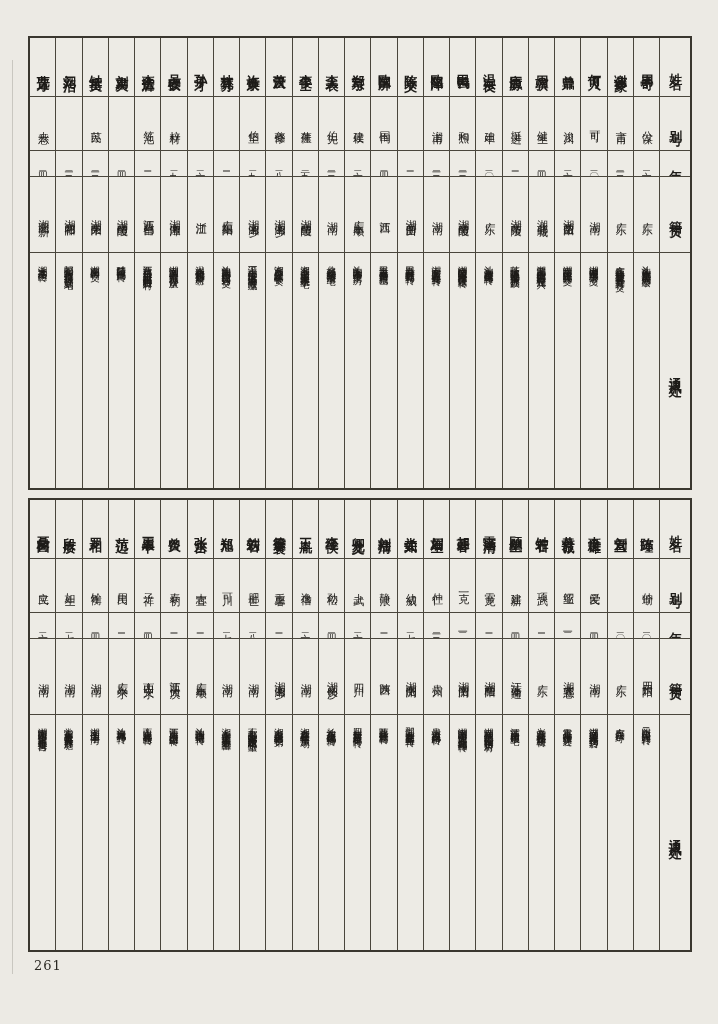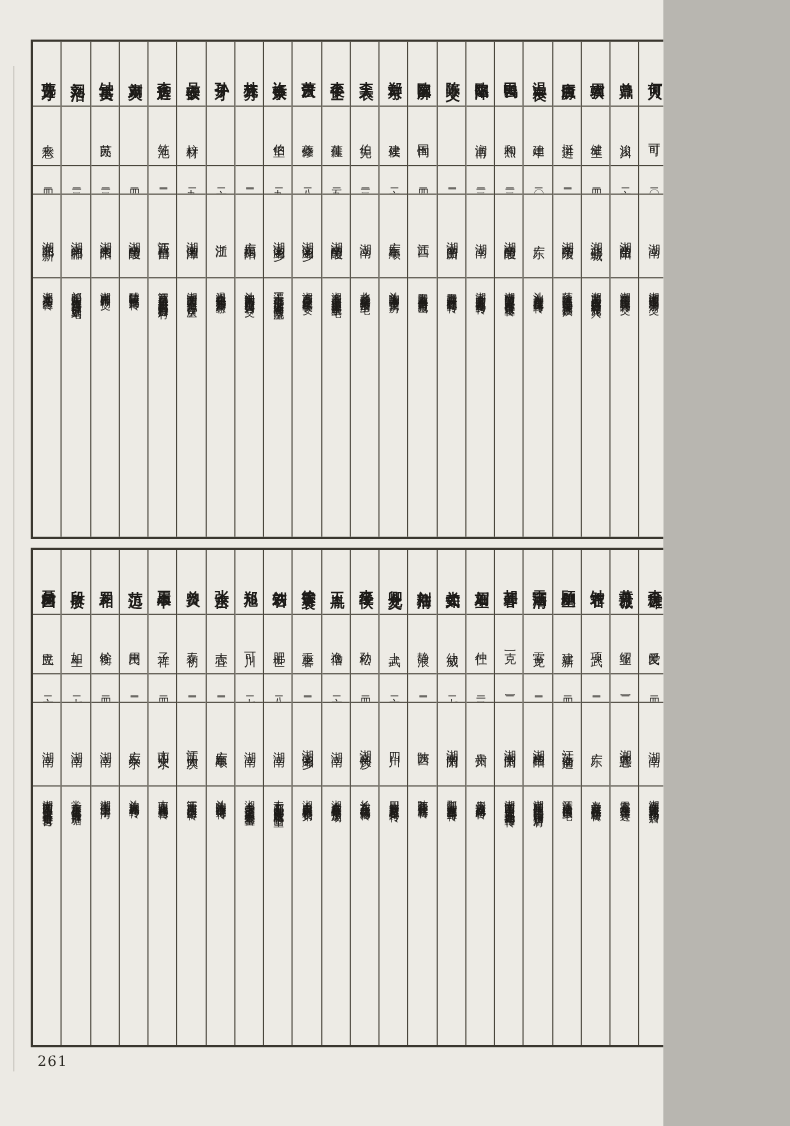--- a/index.html
+++ b/index.html
@@ -4,21 +4,21 @@
 <style>
   html,body{margin:0;padding:0;}
   body{
     width:718px;height:1024px;
     background:#b8b6b0;
     font-family:"DejaVu Sans",sans-serif;
     color:#1d1b18;
   }
   .page{
     position:relative;
-    width:603px;height:1024px;
+    width:718px;height:1024px;
     background:#eceae4;
     overflow:hidden;
   }
   .scan-edge{
     position:absolute;left:12px;top:60px;bottom:50px;
     width:1px;background:#c9c7c0;
   }
   .dir-table{
     position:absolute;left:28px;width:664px;
     display:flex;

